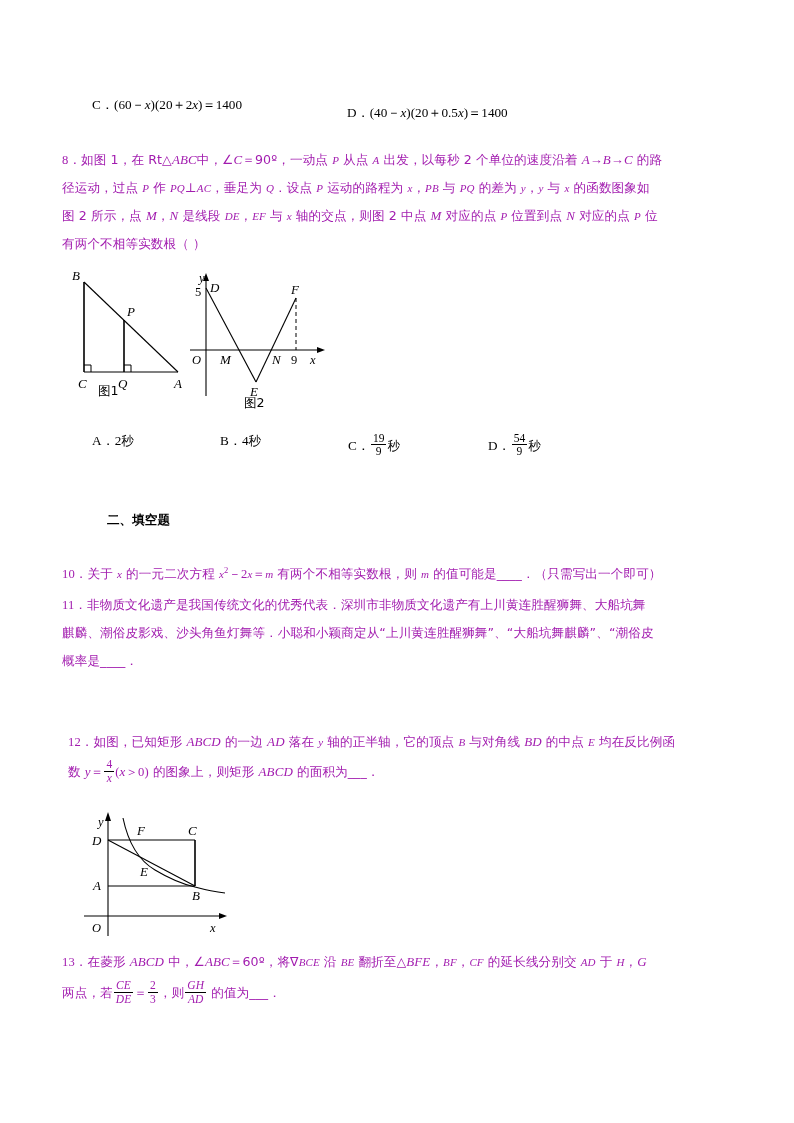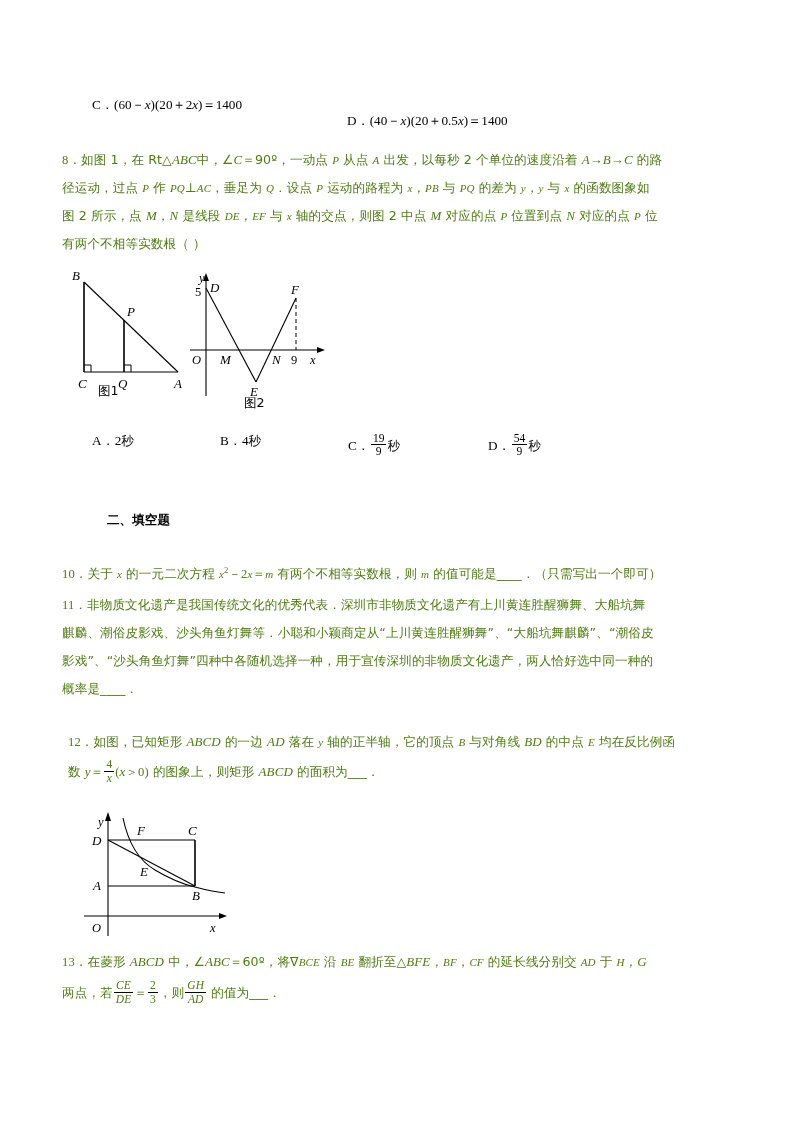--- a/index.html
+++ b/index.html
@@ -23,21 +23,21 @@
     padding: 0;
   }
 
   
   .block {
     position: absolute;
     font-size: 13.2px;
     line-height: 28px;
     letter-spacing: 0.1px;
     text-align: justify;
-    color: #4d7c0f;
+    color: #a21caf;
   }
   .cn { font-family: "DejaVu Sans", "Liberation Sans", sans-serif; font-size: 12.6px; }
   .mathv {
     font-family: "Liberation Serif", "DejaVu Serif", serif;
     font-style: italic;
     font-size: 13px;
   }
   .mathsm {
     font-family: "Liberation Serif", "DejaVu Serif", serif;
     font-style: italic;
@@ -98,21 +98,21 @@
 </style>
 </head>
 <body>
 
 <div class="page">
 
   <div class="optrow" style="left:92px; top:96px; width:620px;">
     <span class="opt" style="left:0px; top:0px;">
       <span class="optlabel">C．</span><span class="num">(60－</span><span class="mathv">x</span><span class="num">)(20＋2</span><span class="mathv">x</span><span class="num">)＝1400</span>
     </span>
-    <span class="opt" style="left:255px; top:16px;">
+    <span class="opt" style="left:255px; top:8px;">
       <span class="optlabel">D．</span><span class="num">(40－</span><span class="mathv">x</span><span class="num">)(20＋0.5</span><span class="mathv">x</span><span class="num">)＝1400</span>
     </span>
   </div>
 
   <div class="block cn" style="left:62px; top:146px; width:672px;">
     <div style="white-space:nowrap;">
       <span class="num">8．</span><span>如图 1，在 Rt△</span><span class="mathv">ABC</span><span>中，∠</span><span class="mathv">C</span><span>＝90º，一动点 </span><span class="mathsm">P</span><span> 从点 </span><span class="mathsm">A</span><span> 出发，以每秒 2 个单位的速度沿着 </span><span class="mathv">A→B→C</span><span> 的路</span>
     </div>
     <div style="white-space:nowrap;">
       <span>径运动，过点 </span><span class="mathsm">P</span><span> 作 </span><span class="mathsm">PQ</span><span class="num">⊥</span><span class="mathsm">AC</span><span>，垂足为 </span><span class="mathsm">Q</span><span>．设点 </span><span class="mathsm">P</span><span> 运动的路程为 </span><span class="mathsm">x</span><span>，</span><span class="mathsm">PB</span><span> 与 </span><span class="mathsm">PQ</span><span> 的差为 </span><span class="mathsm">y</span><span>，</span><span class="mathsm">y</span><span> 与 </span><span class="mathsm">x</span><span> 的函数图象如</span>
@@ -189,21 +189,20 @@
 
   <div class="block cn" style="left:62px; top:560px; width:690px; white-space:nowrap;">
     <span class="num">10．</span><span>关于 </span><span class="mathsm">x</span><span> 的一元二次方程 </span><span class="mathsm">x</span><sup class="num">2</sup><span class="num">－2</span><span class="mathsm">x</span><span class="num">＝</span><span class="mathsm">m</span><span> 有两个不相等实数根，则 </span><span class="mathsm">m</span><span> 的值可能是</span><span class="blank">____</span><span>．（只需写出一个即可）</span>
   </div>
 
   <div class="block cn" style="left:62px; top:591px; width:675px;">
     <div style="white-space:nowrap;">
       <span class="num">11．</span><span>非物质文化遗产是我国传统文化的优秀代表．深圳市非物质文化遗产有上川黄连胜醒狮舞、大船坑舞</span>
     </div>
     <div style="white-space:nowrap;">麒麟、潮俗皮影戏、沙头角鱼灯舞等．小聪和小颖商定从“上川黄连胜醒狮舞”、“大船坑舞麒麟”、“潮俗皮</div>
-    <div style="white-space:nowrap;">影戏”、“沙头角鱼灯舞”四种中各随机选择一种，用于宣传深圳的非物质文化遗产，两人恰好选中同一种的</div>
     <div style="white-space:nowrap;">
       <span>概率是</span><span class="blank">____</span><span>．</span>
     </div>
   </div>
 
   <div class="block cn" style="left:62px; top:728px; width:680px;margin-left:6px;">
     <div style="white-space:nowrap;">
       <span class="num">12．</span><span>如图，已知矩形 </span><span class="mathv">ABCD</span><span> 的一边 </span><span class="mathv">AD</span><span> 落在 </span><span class="mathsm">y</span><span> 轴的正半轴，它的顶点 </span><span class="mathsm">B</span><span> 与对角线 </span><span class="mathv">BD</span><span> 的中点 </span><span class="mathsm">E</span><span> 均在反比例函</span>
     </div>
     <div style="white-space:nowrap; line-height:32px;">

